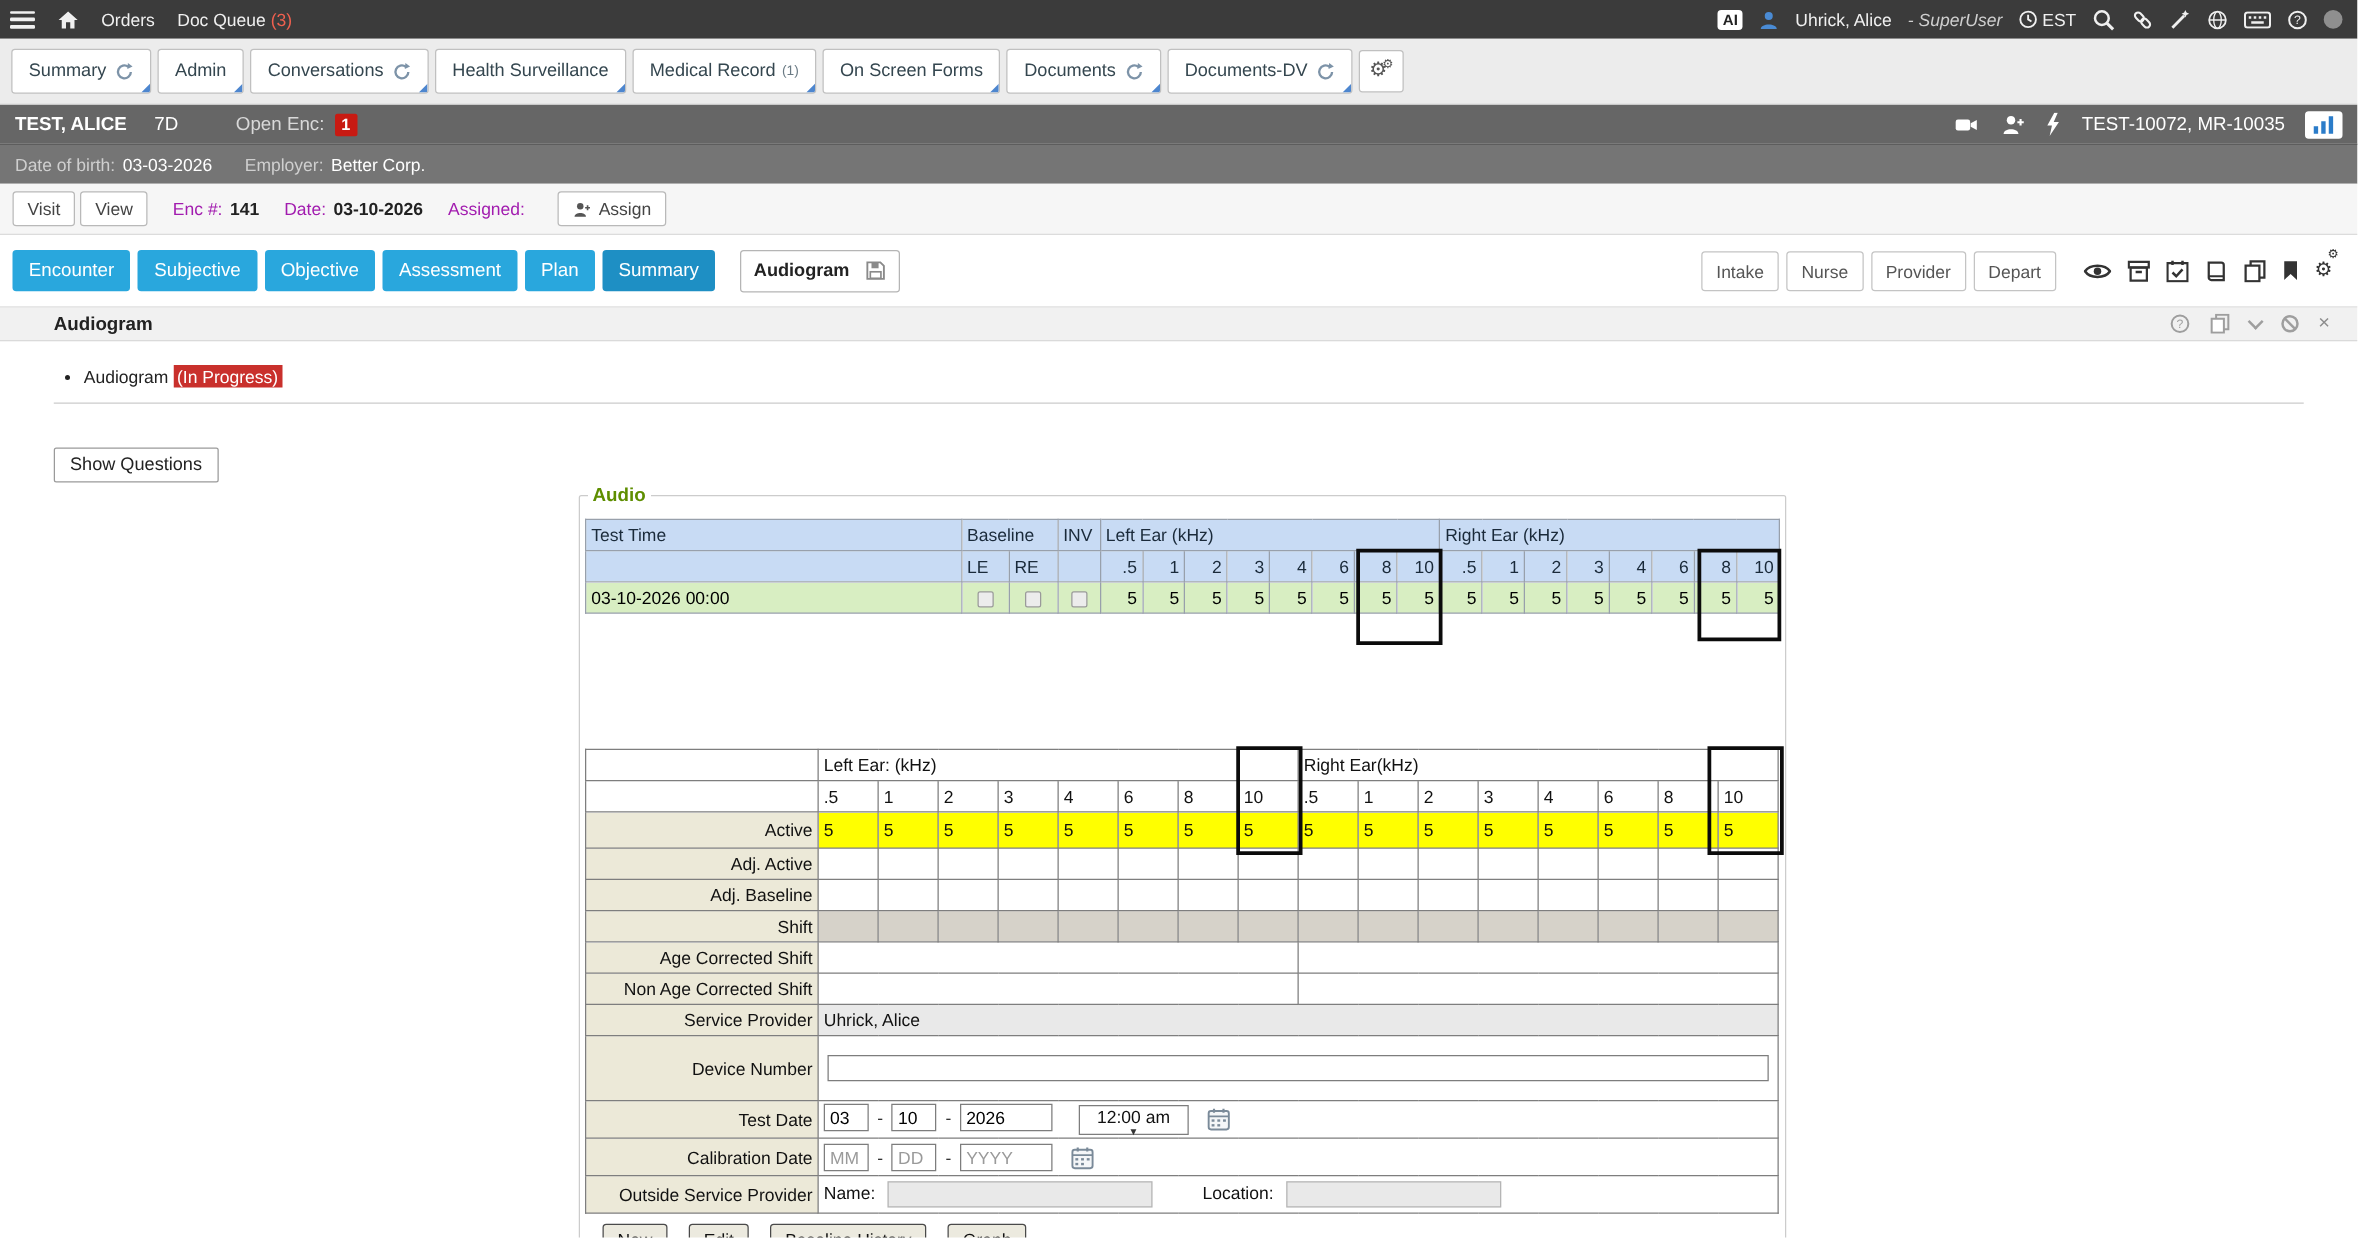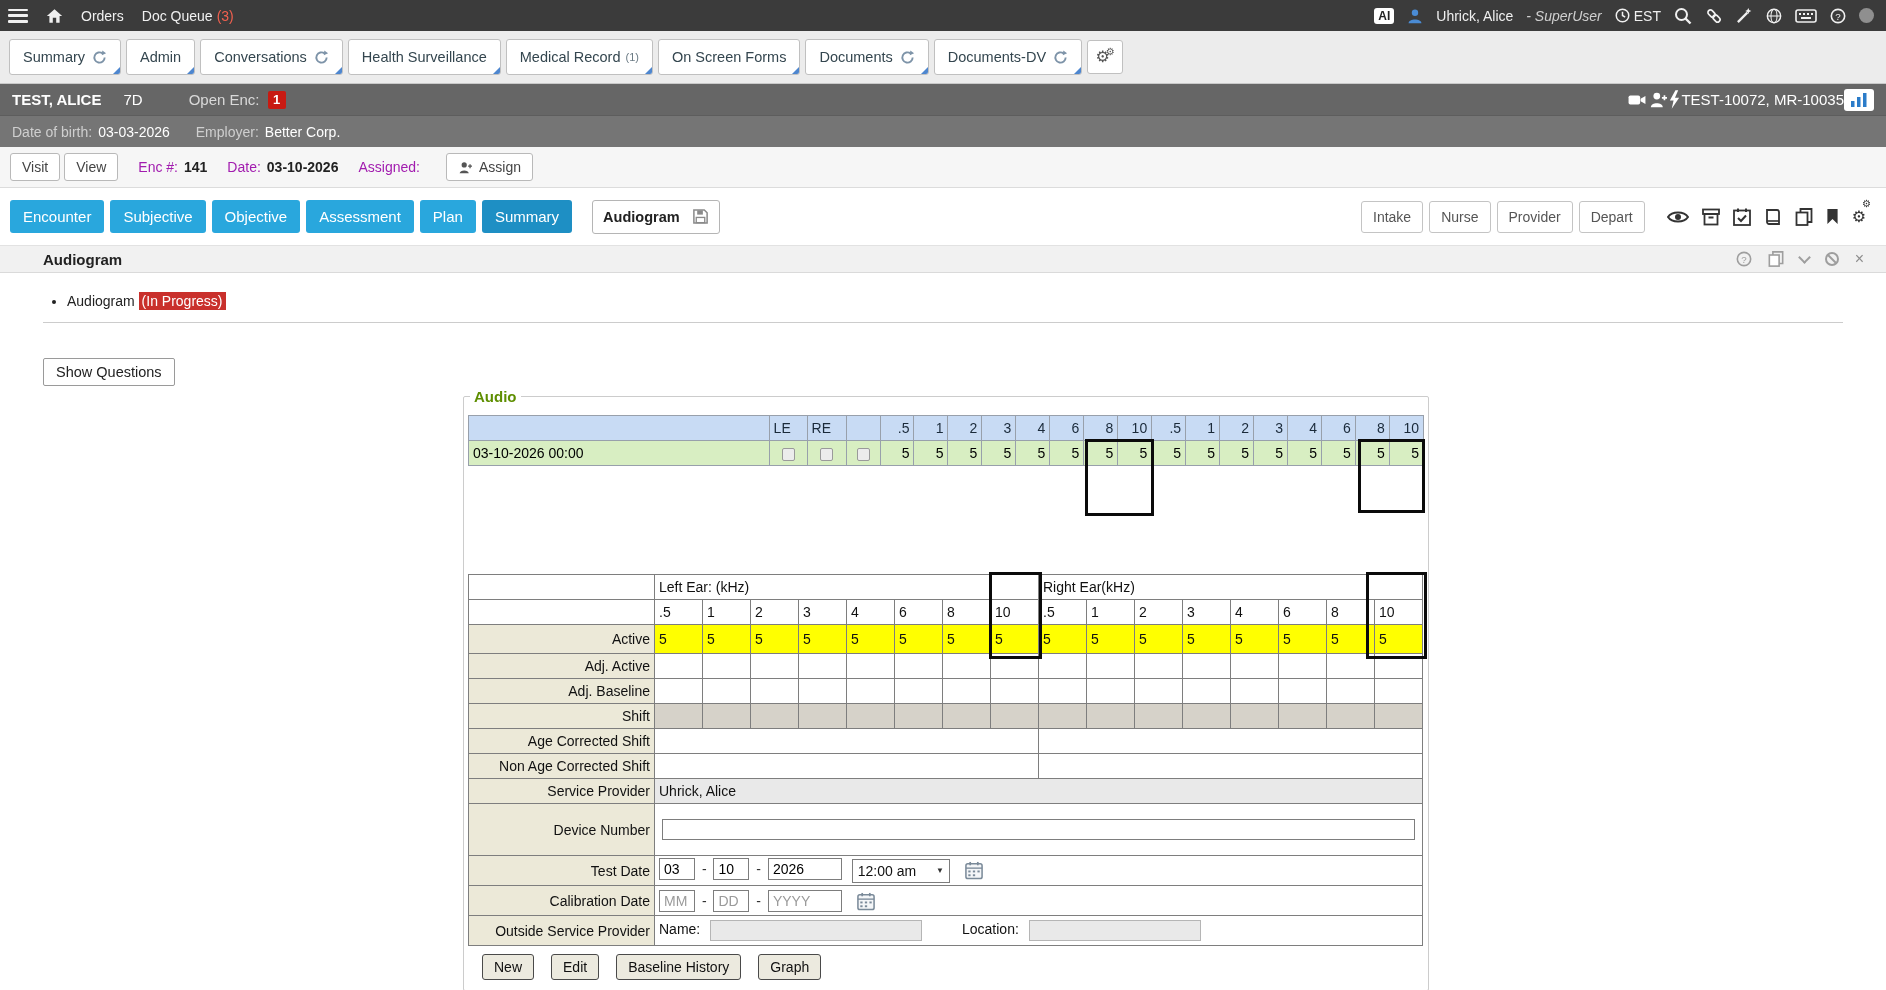--- a/index.html
+++ b/index.html
@@ -38,21 +38,21 @@
 
   
   .patientbar{height:31px;background:#666;display:flex;align-items:center;
     color:#fff;font-size:15px;padding:0 12px;}
   .pname{font-weight:bold;}
   .page{margin-left:22px;}
   .openenc{margin-left:46px;color:#d9d9d9;}
   .encbadge{margin-left:8px;background:#c81a12;color:#fff;font-weight:bold;font-size:13px;
     min-width:18px;height:18px;display:inline-flex;align-items:center;justify-content:center;
     padding:0 3px;border-radius:2px;}
-  .pb-right{margin-left:auto;display:flex;align-items:center;}
+  .pb-right{margin-left:auto;display:flex;align-items:center;gap:16px;}
   .pids{font-size:15px;}
   .chartbtn{background:#fff;border-radius:3px;width:30px;height:22px;
     display:flex;align-items:center;justify-content:center;cursor:pointer;}
   .demobar{height:32px;background:#757575;display:flex;align-items:center;gap:6px;
     font-size:14px;padding:0 12px;border-top:1px solid #5d5d5d;}
   .dlabel{color:#cfcfcf;}
   .dvalue{color:#fff;}
   .demo-gap{width:14px;}
 
   
@@ -129,22 +129,22 @@
   .yellowc{background:#ffff00;text-align:left;}
   .shiftc{background:#d6d2c9;}
   .spv{background:#e9e9e9;text-align:left;}
   .devinput{width:calc(100% - 6px);height:21px;border:1px solid #7d7d7d;margin:2px 3px;display:block;
     font:14px "Liberation Sans",sans-serif;}
   .datecell{background:#fff;}
   .din{height:22px;border:1px solid #7d7d7d;font:14px "Liberation Sans",sans-serif;padding:0 4px;}
   .din::placeholder{color:#9a9a9a;}
   .w2{width:36px;} .w4{width:74px;}
   .dash{margin:0 3px;color:#333;}
-  .timesel{display:inline-flex;align-items:center;justify-content:space-between;width:98px;height:24px;
-    border:1px solid #7d7d7d;background:#fff;padding:0 5px;margin-left:6px;vertical-align:middle;cursor:pointer;}
+  .timesel{display:inline-flex;align-items:center;justify-content:space-between;width:88px;height:24px;
+    border:1px solid #7d7d7d;background:#fff;padding:0 5px;margin-left:17px;vertical-align:middle;cursor:pointer;flex-direction:column;}
   .selarrow{font-size:8px;color:#333;}
   .calbtn{display:inline-block;margin-left:10px;vertical-align:middle;cursor:pointer;}
   .grayinput{height:21px;border:1px solid #b5b5b5;background:#e9e9e9;
     font:14px "Liberation Sans",sans-serif;vertical-align:middle;}
   .w-name{width:212px;margin-left:6px;}
   .w-loc{width:172px;margin-left:6px;}
   .loclabel{margin-left:36px;}
   .actionrow{margin-top:8px;display:flex;gap:3px;}
   .abtn{background:#eceadf;border:1px solid #4a4a4a;border-radius:3px;color:#111;
     font:14px "Liberation Sans",sans-serif;padding:4px 11px;cursor:pointer;margin-left:14px;}
@@ -466,20 +466,27 @@
     <div class="t1wrap">
       <table id="t1">
         <colgroup>
           <col style="width:301px">
             <col style="width:38px">
             <col style="width:39px">
             <col style="width:34px">
           <col span="16" style="width:34px">
         </colgroup>
         <tbody>
+            <tr>
+          <td class="hb">Test Time</td>
+          <td class="hb" colspan="2">Baseline</td>
+          <td class="hb">INV</td>
+          <td class="hb" colspan="8">Left Ear (kHz)</td>
+          <td class="hb" colspan="8">Right Ear (kHz)</td>
+        </tr>
         <tr id="t1-freq-row">
           <td class="hb"></td>
           <td class="hb">LE</td>
           <td class="hb">RE</td>
           <td class="hb"></td>
         <td class="hb num">.5</td>
               <td class="hb num">1</td>
               <td class="hb num">2</td>
               <td class="hb num">3</td>
               <td class="hb num">4</td>

